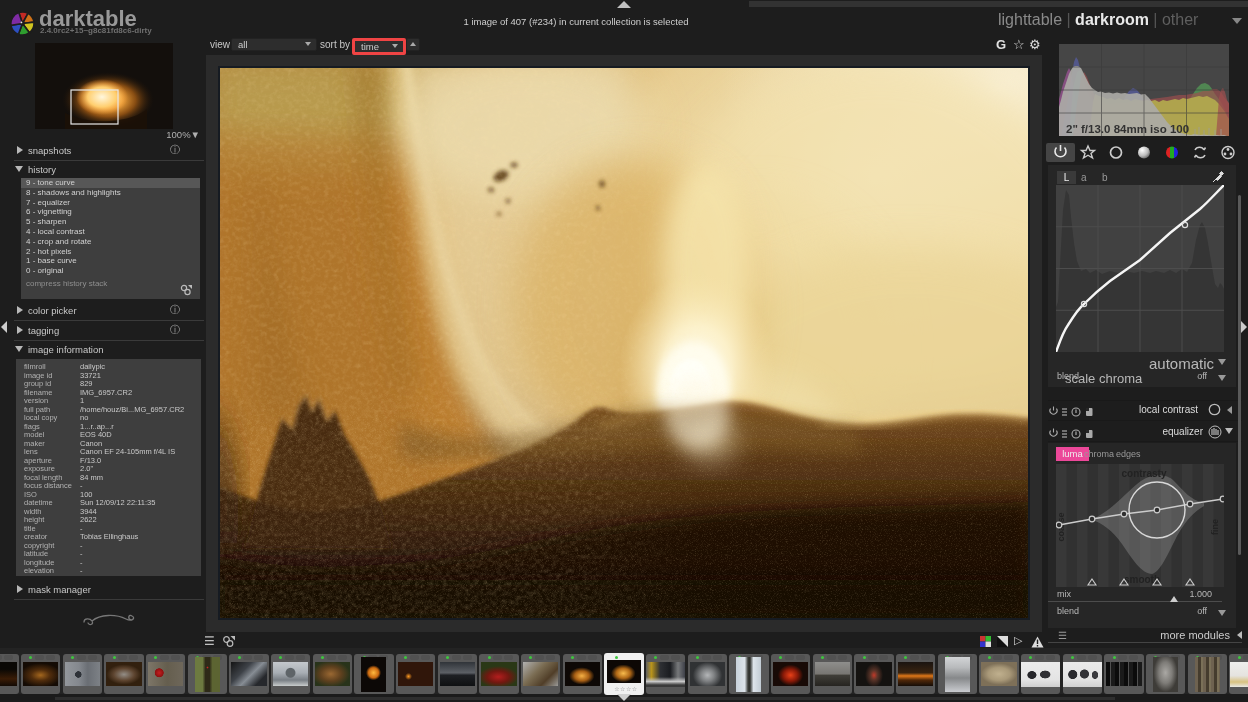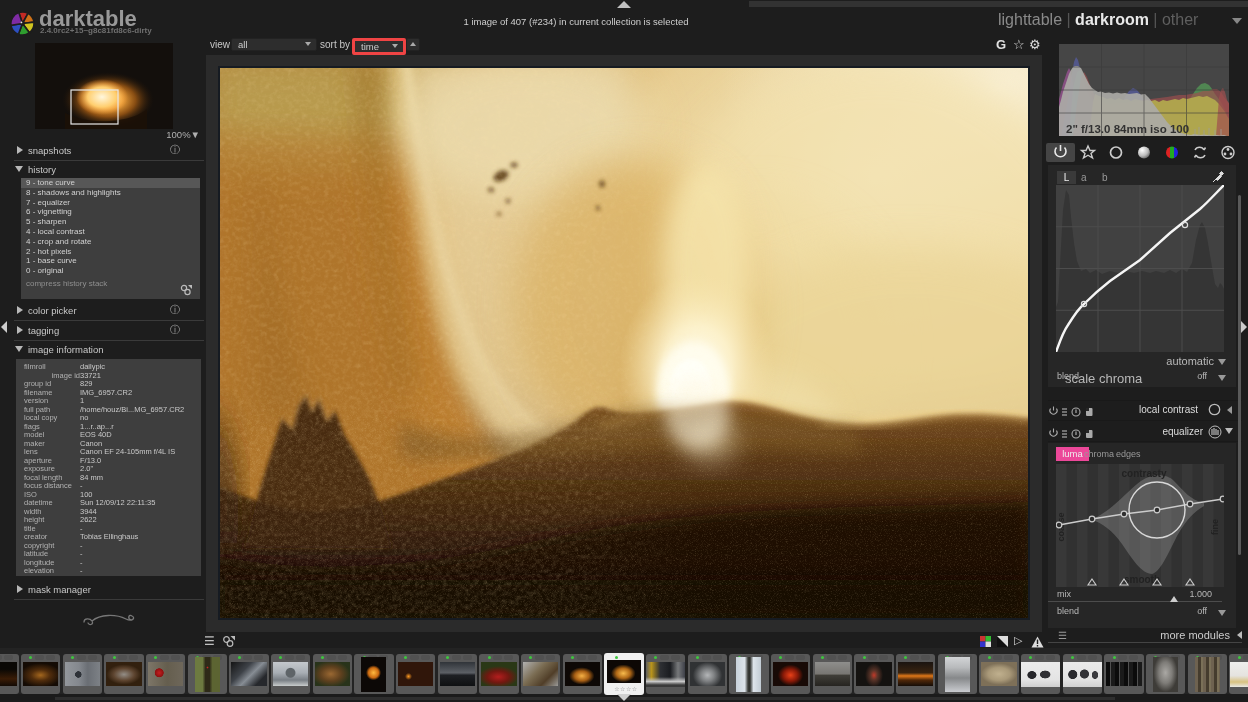--- a/index.html
+++ b/index.html
@@ -94,21 +94,21 @@
   <div class="abs" style="left:28px;top:325px;color:#c8c8c8;font-size:9.5px;">tagging</div>
   <div class="abs" style="left:170px;top:323px;color:#aaa;font-size:10px;">ⓘ</div>
   <div class="abs sep" style="left:14px;top:340px;width:190px;"></div>
 
   <div class="abs tri-d" style="left:15px;top:346px;"></div>
   <div class="abs" style="left:28px;top:344px;color:#c8c8c8;font-size:9.5px;">image information</div>
 
   <div class="abs" style="left:16px;top:359px;width:185px;height:217px;background:#3e3e3e;font-size:7.5px;color:#c6c6c6;" id="infobox">
       <div style="padding-top:4px;">
         <div style="height:8.5px;line-height:8.5px;white-space:nowrap;"><span style="display:inline-block;width:56px;padding-left:8px;color:#b2b2b2;">filmroll</span><span style="color:#c9c9c9;">dailypic</span></div>
-        <div style="height:8.5px;line-height:8.5px;white-space:nowrap;"><span style="display:inline-block;width:56px;padding-left:8px;color:#b2b2b2;text-align:right;">image id</span><span style="color:#c9c9c9;">33721</span></div>
+        <div style="height:8.5px;line-height:8.5px;white-space:nowrap;"><span style="display:inline-block;width:56px;padding-left:8px;color:#b2b2b2;">image id</span><span style="color:#c9c9c9;">33721</span></div>
         <div style="height:8.5px;line-height:8.5px;white-space:nowrap;"><span style="display:inline-block;width:56px;padding-left:8px;color:#b2b2b2;">group id</span><span style="color:#c9c9c9;">829</span></div>
         <div style="height:8.5px;line-height:8.5px;white-space:nowrap;"><span style="display:inline-block;width:56px;padding-left:8px;color:#b2b2b2;">filename</span><span style="color:#c9c9c9;">IMG_6957.CR2</span></div>
         <div style="height:8.5px;line-height:8.5px;white-space:nowrap;"><span style="display:inline-block;width:56px;padding-left:8px;color:#b2b2b2;">version</span><span style="color:#c9c9c9;">1</span></div>
         <div style="height:8.5px;line-height:8.5px;white-space:nowrap;"><span style="display:inline-block;width:56px;padding-left:8px;color:#b2b2b2;">full path</span><span style="color:#c9c9c9;">/home/houz/Bi...MG_6957.CR2</span></div>
         <div style="height:8.5px;line-height:8.5px;white-space:nowrap;"><span style="display:inline-block;width:56px;padding-left:8px;color:#b2b2b2;">local copy</span><span style="color:#c9c9c9;">no</span></div>
         <div style="height:8.5px;line-height:8.5px;white-space:nowrap;"><span style="display:inline-block;width:56px;padding-left:8px;color:#b2b2b2;">flags</span><span style="color:#c9c9c9;">1...r..ap...r</span></div>
         <div style="height:8.5px;line-height:8.5px;white-space:nowrap;"><span style="display:inline-block;width:56px;padding-left:8px;color:#b2b2b2;">model</span><span style="color:#c9c9c9;">EOS 40D</span></div>
         <div style="height:8.5px;line-height:8.5px;white-space:nowrap;"><span style="display:inline-block;width:56px;padding-left:8px;color:#b2b2b2;">maker</span><span style="color:#c9c9c9;">Canon</span></div>
         <div style="height:8.5px;line-height:8.5px;white-space:nowrap;"><span style="display:inline-block;width:56px;padding-left:8px;color:#b2b2b2;">lens</span><span style="color:#c9c9c9;">Canon EF 24-105mm f/4L IS</span></div>
         <div style="height:8.5px;line-height:8.5px;white-space:nowrap;"><span style="display:inline-block;width:56px;padding-left:8px;color:#b2b2b2;">aperture</span><span style="color:#c9c9c9;">F/13.0</span></div>
@@ -404,21 +404,21 @@
         <line x1="126" y1="0" x2="126" y2="167"></line>
 <line x1="0" y1="41.75" x2="168" y2="41.75"></line>
         <line x1="0" y1="83.5" x2="168" y2="83.5"></line>
         <line x1="0" y1="125.25" x2="168" y2="125.25"></line>
 </g>
 <path d="M0,167 C4,156 7,147 12,140 C17,132 22,124 28,119 C37,110 45,103 54,96 C64,89 74,82 84,75 C94,66 104,57 114,48 C124,40 134,32 144,24 C152,17 160,8 168,0" fill="none" stroke="#f5f5f5" stroke-width="2.4"></path>
 <circle cx="28" cy="119" r="2.6" fill="none" stroke="#ddd" stroke-width="1.2"></circle>
 <circle cx="129" cy="40" r="2.6" fill="none" stroke="#ddd" stroke-width="1.2"></circle>
 </svg></div>
 <div class="abs" style="left:1057px;top:371px;color:#b8b8b8;font-size:13px;margin-left:8px;">scale chroma</div>
-<div class="abs" style="left:1120px;top:355px;width:94px;text-align:right;color:#b8b8b8;font-size:11px;">automatic</div>
+<div class="abs" style="left:1120px;top:355px;width:94px;text-align:right;color:#b8b8b8;font-size:15px;">automatic</div>
 <div class="abs tri-d" style="left:1218px;top:359px;border-top-color:#999;"></div>
 <div class="abs" style="left:1057px;top:371px;color:#b8b8b8;font-size:9px;">blend</div>
 <div class="abs" style="left:1120px;top:371px;width:87px;text-align:right;color:#b8b8b8;font-size:9px;">off</div>
 <div class="abs tri-d" style="left:1218px;top:375px;border-top-color:#999;"></div>
 
 <div class="abs" style="left:1048px;top:400px;width:194px;height:1px;background:#191919;"></div>
 <div class="abs" style="left:1048px;top:420px;width:194px;height:1px;background:#191919;"></div>
 <div class="abs" style="left:1048px;top:441px;width:194px;height:1px;background:#191919;"></div>
 
 <div class="abs" style="left:1048px;top:404px;"><svg width="45" height="12" viewBox="0 0 45 12">

